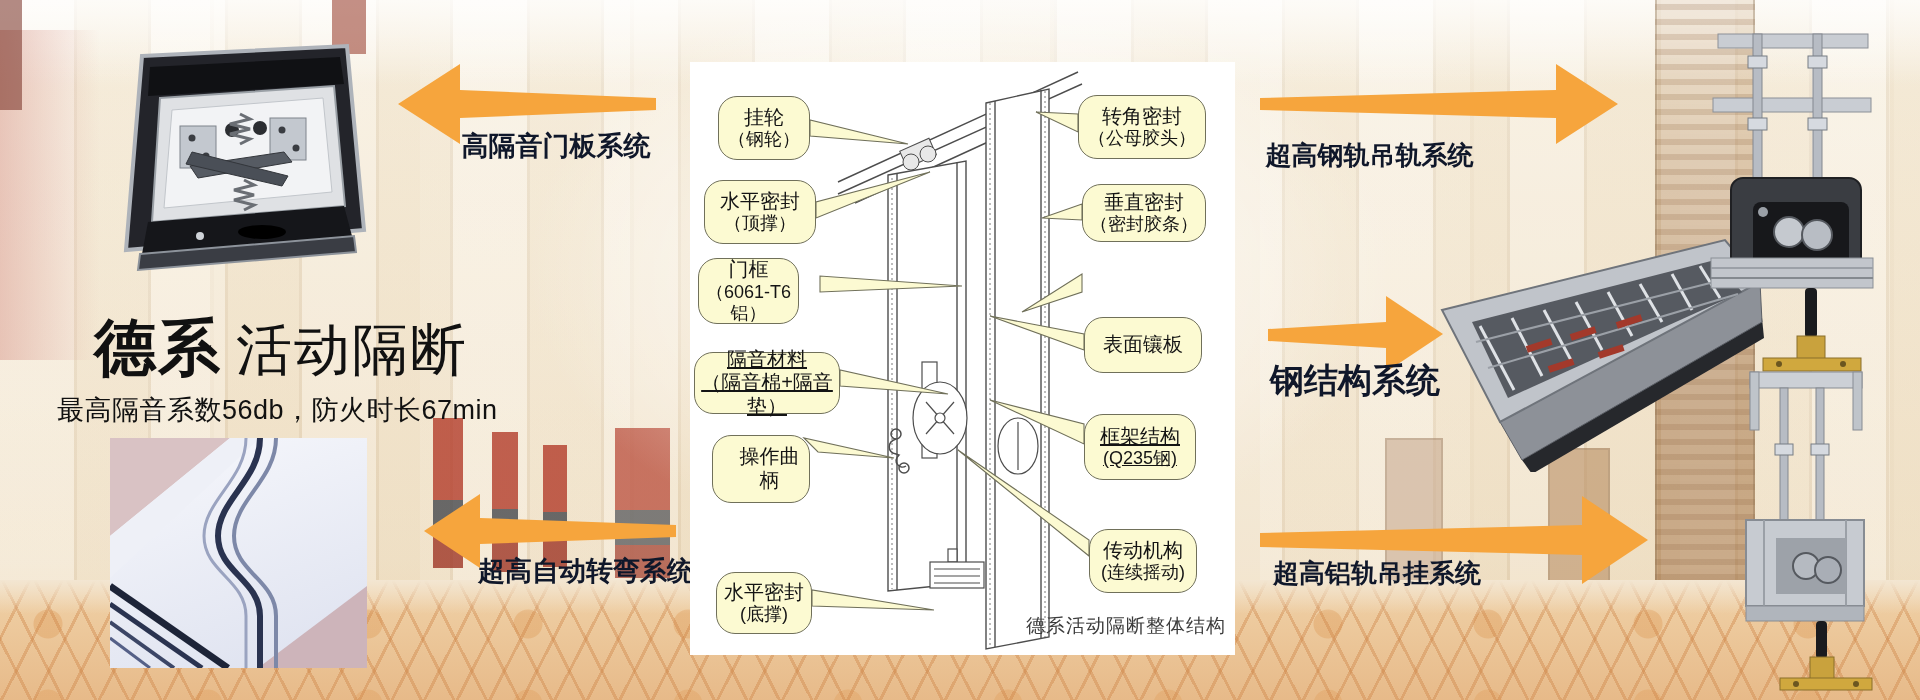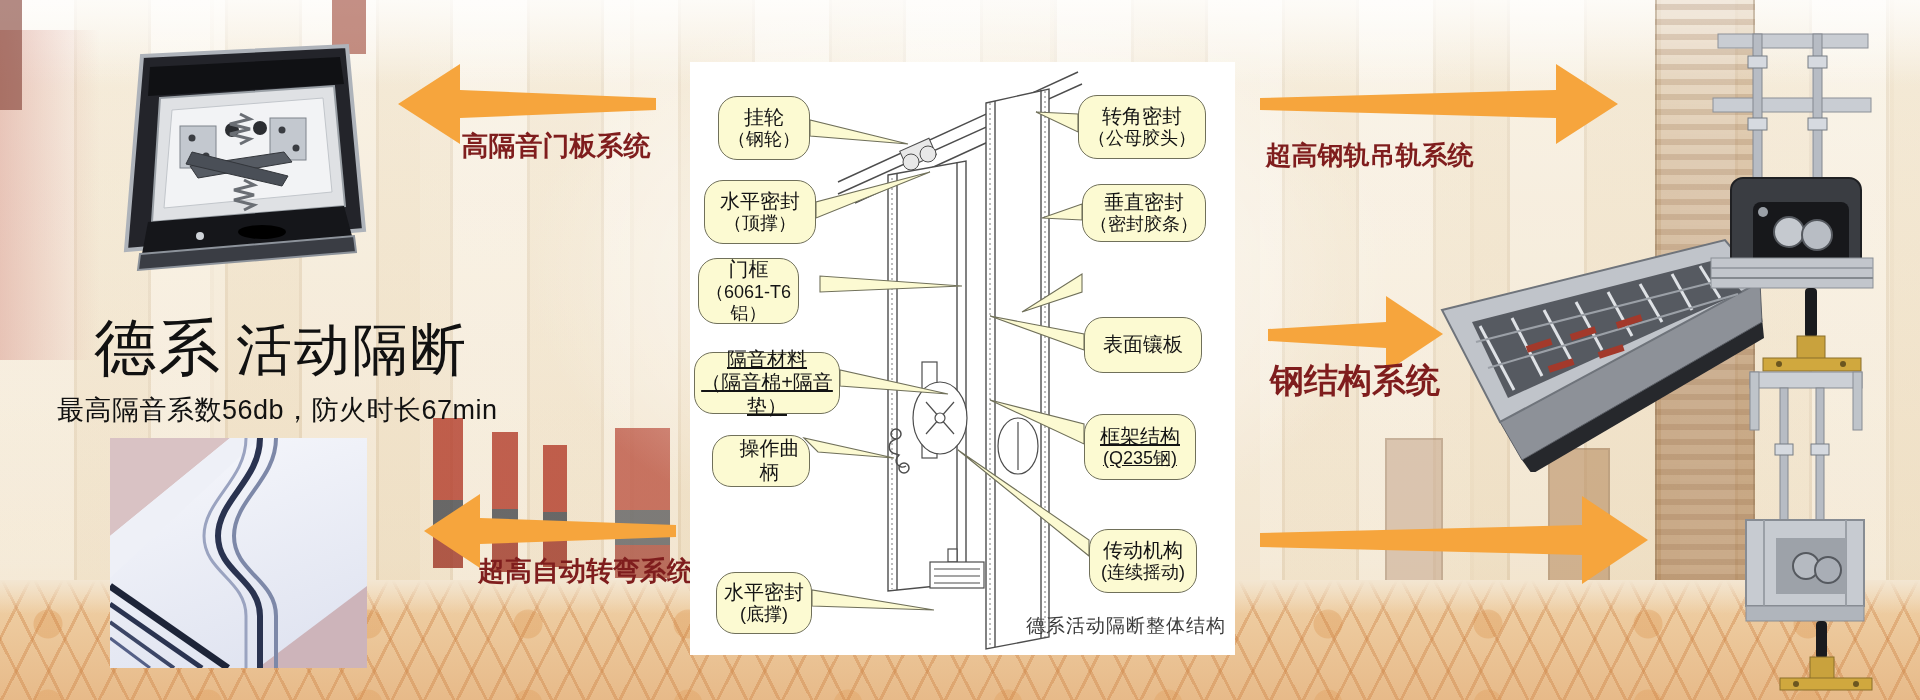--- a/index.html
+++ b/index.html
@@ -36,29 +36,29 @@
     background:
       linear-gradient(to bottom,rgba(243,230,210,1) 0,rgba(243,230,210,0) 34px),
       repeating-linear-gradient(63deg, rgba(0,0,0,0) 0 26px, rgba(204,128,66,.38) 26px 29px),
       repeating-linear-gradient(-63deg, rgba(0,0,0,0) 0 26px, rgba(204,128,66,.38) 26px 29px),
       radial-gradient(circle at 30% 55%, rgba(226,168,108,.55) 0 14px, rgba(0,0,0,0) 15px),
       linear-gradient(to bottom,#f0d2a8,#e7ba89);
     background-size:auto,auto,auto,160px 80px,auto;}
 
   
   .title{position:absolute;left:94px;top:306px;white-space:nowrap;}
-  .title .brand{font-size:62px;font-weight:400;letter-spacing:2px;}
+  .title .brand{font-size:62px;font-weight:700;letter-spacing:2px;}
   .title .rest{font-size:56px;font-weight:500;margin-left:14px;letter-spacing:2px;}
   .subtitle{position:absolute;left:57px;top:392px;font-size:27px;font-weight:500;letter-spacing:.5px;white-space:nowrap;}
 
   
   .arrow{position:absolute;}
   .arrow svg{display:block;}
   .arrow polygon{fill:var(--arrow,#F6A53D);}
-  .syslabel{position:absolute;font-size:27px;font-weight:bold;color:#7f1d1d;text-align:center;white-space:nowrap;}
+  .syslabel{position:absolute;font-size:27px;font-weight:bold;color:#0f172a;text-align:center;white-space:nowrap;}
 
   
   .panel{position:absolute;left:690px;top:62px;width:545px;height:593px;background:var(--panel_bg,#fff);}
   .panel svg.drawing{position:absolute;left:0;top:0;}
   .co{position:absolute;z-index:2;border:1.6px solid var(--callout_border,#70705A);
       background:var(--callout_bg,#FCFAD2);border-radius:19px;
       display:flex;flex-direction:column;justify-content:center;align-items:center;
       font-size:20px;line-height:1.18;font-weight:500;color:#141414;text-align:center;}
   .co .l2{font-size:18px;}
   .co.wide .l2{font-size:20px;}
@@ -161,20 +161,21 @@
         <polygon points="175,40 118,2 118,28 0,35 0,47 118,54 118,78"></polygon>
       </svg>
   </div>
   <div class="syslabel" style="left:1270px;top:358px;width:135px;font-size:34px;">钢结构系统</div>
 
   <div class="arrow" style="left:1260px;top:496px;">
     <svg width="388" height="88" viewBox="0 0 388 88">
         <polygon points="388,44 322,0 322,29 0,37 0,51 322,59 322,88"></polygon>
       </svg>
   </div>
+  <div class="syslabel" style="left:1272px;top:556px;width:210px;font-size:26px;">超高铝轨吊挂系统</div>
 
   <div class="photo" style="left:1430px;top:222px;">
     <svg width="336" height="250" viewBox="0 0 336 250">
       <polygon points="92,238 332,96 334,116 102,252" fill="#26282c"></polygon>
       <polygon points="70,200 330,60 332,100 92,238" fill="#8d9198" stroke="#5b5f66"></polygon>
       <polygon points="12,88 295,18 330,60 70,200" fill="#c0c4ca" stroke="#6f747b" stroke-width="2"></polygon>
       <polygon points="42,100 285,38 312,70 78,176" fill="#565a61"></polygon>
       <g stroke="#dfe2e6" stroke-width="3">
         <line x1="50" y1="104" x2="84" y2="168"></line>
           <line x1="82" y1="96" x2="112" y2="154"></line>
@@ -323,21 +324,21 @@
       <div class="l2">（顶撑）</div>
     </div>
     <div class="co" style="left:8px;top:196px;width:101px;height:66px;">
       <div class="l1">门框</div>
       <div class="l2">（6061-T6铝）</div>
     </div>
     <div class="co wide" style="left:4px;top:290px;width:146px;height:62px;text-decoration:underline;">
       <div class="l1">隔音材料</div>
       <div class="l2">（隔音棉+隔音垫）</div>
     </div>
-    <div class="co" style="left:22px;top:373px;width:98px;height:52px;padding-left:17px;">
+    <div class="co" style="left:22px;top:373px;width:98px;height:68px;padding-left:17px;">
       <div class="l1">操作曲柄</div>
     </div>
     <div class="co" style="left:26px;top:510px;width:96px;height:62px;">
       <div class="l1">水平密封</div>
       <div class="l2">(底撑)</div>
     </div>
 
     <div class="co" style="left:388px;top:33px;width:128px;height:64px;">
       <div class="l1">转角密封</div>
       <div class="l2">（公母胶头）</div>

